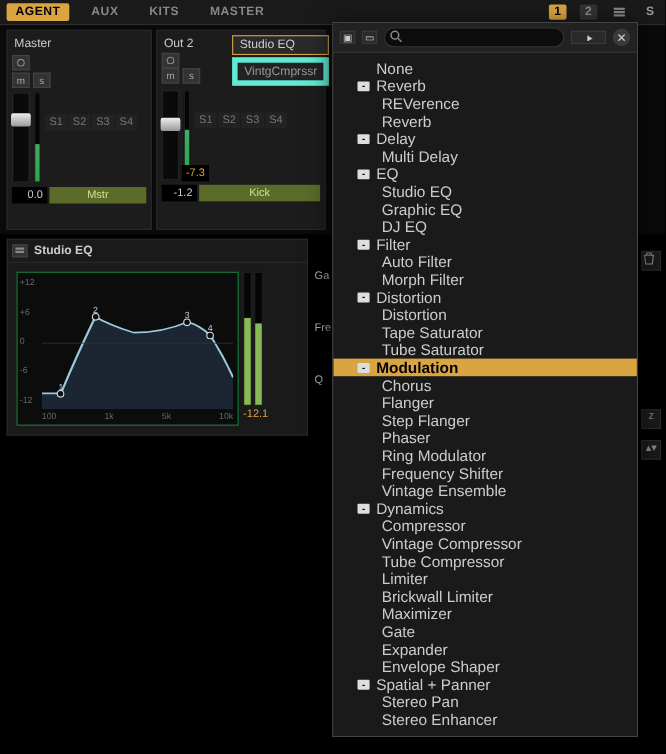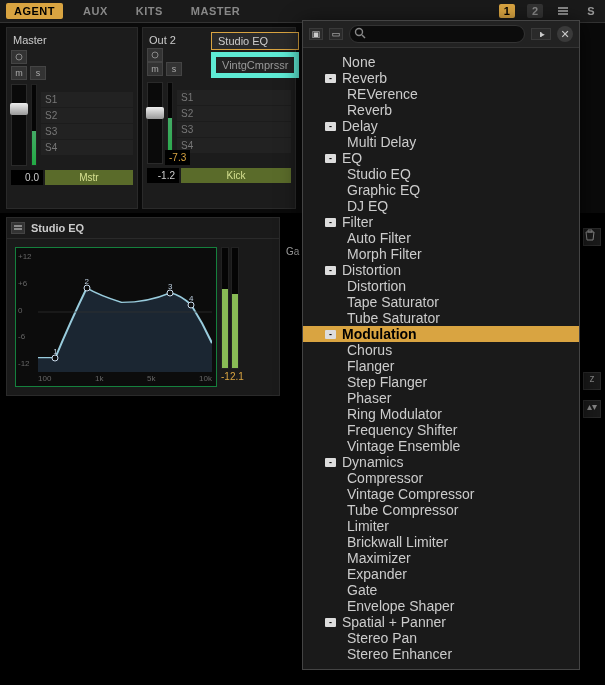--- a/index.html
+++ b/index.html
@@ -14,21 +14,21 @@
   .numbox.dim { background: #333; color: #888; }
   .iconbtn { width: 16px; height: 16px; display: flex; align-items: center; justify-content: center; color: #888; }
   
   
   .mixer { display: flex; gap: 4px; padding: 4px 6px; background: #0a0a0a; height: 190px; }
   .channel { background: #1c1c1c; border: 1px solid #2a2a2a; width: 132px; display: flex; flex-direction: column; padding: 4px; gap: 2px; }
   .channel.wide { width: 154px; }
   .ch-title { color: #ccc; font-size: 11px; padding: 2px; }
   .ch-row { display: flex; gap: 3px; }
   .sq { width: 16px; height: 14px; background: #333; border: 1px solid #444; display: flex; align-items: center; justify-content: center; font-size: 9px; color: #aaa; }
-  .sends { flex: 1; display: flex; flex-direction: column; gap: 1px; margin-top: 8px; }
+  .sends { flex: 1; display: flex; flex-direction: row; gap: 1px; margin-top: 20px; }
   .send { background: #222; height: 15px; display: flex; align-items: center; padding: 0 4px; font-size: 10px; color: #777; }
   .fader-area { display: flex; gap: 4px; height: 82px; margin-top: 2px; }
   .fader-track { width: 16px; background: #0a0a0a; position: relative; border: 1px solid #2a2a2a; }
   .fader-cap { position: absolute; width: 18px; height: 12px; background: linear-gradient(#eee,#999); left: -2px; border-radius: 2px; }
   .meter { width: 6px; background: #050505; border: 1px solid #222; position: relative; }
   .meter-fill { position: absolute; bottom: 0; left: 0; right: 0; background: linear-gradient(#4a6, #2a4); }
   .ch-foot { display: flex; gap: 2px; margin-top: 2px; }
   .readout { background: #000; color: #ccc; font-size: 10px; padding: 2px 4px; width: 32px; text-align: right; }
   .readout.peak { color: #d9a441; }
   .ch-label { flex: 1; background: #5a6b2a; color: #d5e090; text-align: center; padding: 2px; font-size: 10px; }
@@ -46,21 +46,21 @@
   .eq-axis-x { position: absolute; bottom: 0; left: 22px; right: 4px; height: 12px; display: flex; justify-content: space-between; font-size: 8px; color: #666; }
   .eq-curve { position: absolute; left: 22px; right: 4px; top: 4px; bottom: 14px; }
   .eq-node { position: absolute; width: 7px; height: 7px; border: 1.5px solid #cde; border-radius: 50%; background: #0c0c0c; transform: translate(-50%,-50%); }
   .eq-lbl { position: absolute; font-size: 8px; color: #bcd; transform: translate(-50%,-120%); }
   .eq-meters { display: flex; gap: 2px; }
   .eq-meter { width: 8px; height: 122px; background: #050505; border: 1px solid #222; position: relative; }
   .eq-mfill { position: absolute; bottom: 0; left: 0; right: 0; background: #8b5; }
   .peak-val { font-size: 10px; color: #d9a441; margin-top: 2px; }
   
   
-  .params { position: absolute; left: 282px; top: 246px; width: 30px; display: flex; flex-direction: row; gap: 36px; }
+  .params { position: absolute; left: 282px; top: 246px; width: 30px; display: flex; flex-direction: column; gap: 36px; }
   .param-lbl { font-size: 10px; color: #aaa; padding-left: 4px; }
   
   
   .menu { position: absolute; left: 302px; top: 20px; width: 278px; height: 650px; background: #1a1a1a; border: 1px solid #444; box-shadow: 0 4px 20px rgba(0,0,0,0.7); display: flex; flex-direction: column; }
   .menu-hdr { display: flex; align-items: center; gap: 6px; padding: 4px 6px; border-bottom: 1px solid #333; background: #222; }
   .menu-iconbtn { width: 14px; height: 12px; background: #2a2a2a; border: 1px solid #3a3a3a; display: flex; align-items: center; justify-content: center; font-size: 9px; color: #ccc; }
   .search { flex: 1; position: relative; }
   .search-input { width: 100%; background: #0c0c0c; border: 1px solid #333; border-radius: 10px; height: 18px; color: #ccc; padding: 0 6px 0 22px; font-size: 11px; }
   .search-icon { position: absolute; left: 5px; top: 2px; color: #888; }
   .close-btn { width: 16px; height: 16px; border-radius: 50%; background: #3a3a3a; color: #ccc; display: flex; align-items: center; justify-content: center; font-size: 11px; }
@@ -255,21 +255,21 @@
     <div class="menu-iconbtn">▭</div>
     <div class="search">
       <span class="search-icon">
         <svg width="12" height="12" viewBox="0 0 12 12">
             <circle cx="5" cy="5" r="3.5" fill="none" stroke="#888" stroke-width="1.4"></circle>
             <line x1="8" y1="8" x2="11" y2="11" stroke="#888" stroke-width="1.4"></line>
           </svg>
       </span>
       <input class="search-input" placeholder="" style="">
     </div>
-    <div class="menu-iconbtn" style="width:20px;letter-spacing:-2px;">ıı▸</div>
+    <div class="menu-iconbtn" style="width:32px;letter-spacing:-2px;">ıı▸</div>
     <div class="close-btn">✕</div>
   </div>
   <div class="tree" id="tree">
       <div class="tree-row indent1">
         <div class="toggle blank"></div>
         <span class="tree-lbl">None</span>
       </div>
       <div class="tree-row indent1">
         <div class="toggle">-</div>
         <span class="tree-lbl">Reverb</span>
@@ -364,26 +364,26 @@
       <div class="tree-row indent2">
         <span class="tree-lbl">Limiter</span>
       </div>
       <div class="tree-row indent2">
         <span class="tree-lbl">Brickwall Limiter</span>
       </div>
       <div class="tree-row indent2">
         <span class="tree-lbl">Maximizer</span>
       </div>
       <div class="tree-row indent2">
+        <span class="tree-lbl">Gate</span>
+      </div>
+      <div class="tree-row indent2">
         <span class="tree-lbl">Expander</span>
       </div>
       <div class="tree-row indent2">
-        <span class="tree-lbl">Gate</span>
-      </div>
-      <div class="tree-row indent2">
         <span class="tree-lbl">Envelope Shaper</span>
       </div>
       <div class="tree-row indent1">
         <div class="toggle">-</div>
         <span class="tree-lbl">Spatial + Panner</span>
       </div>
       <div class="tree-row indent2">
         <span class="tree-lbl">Stereo Pan</span>
       </div>
       <div class="tree-row indent2">

